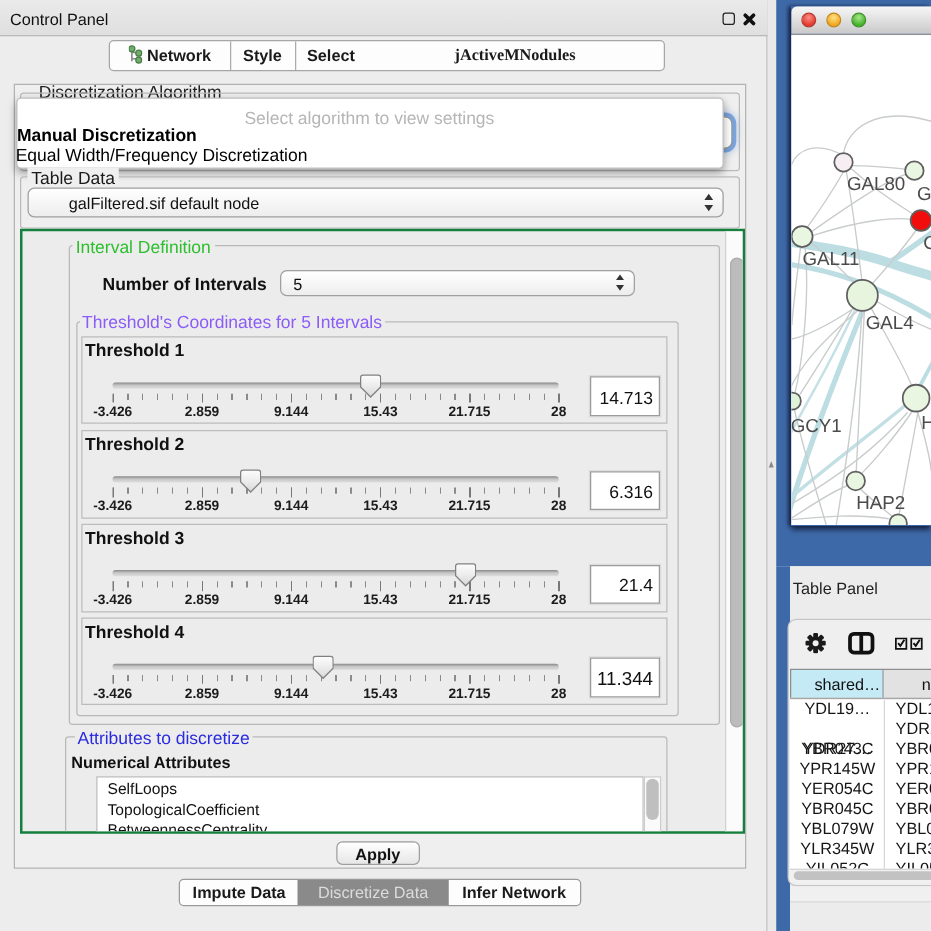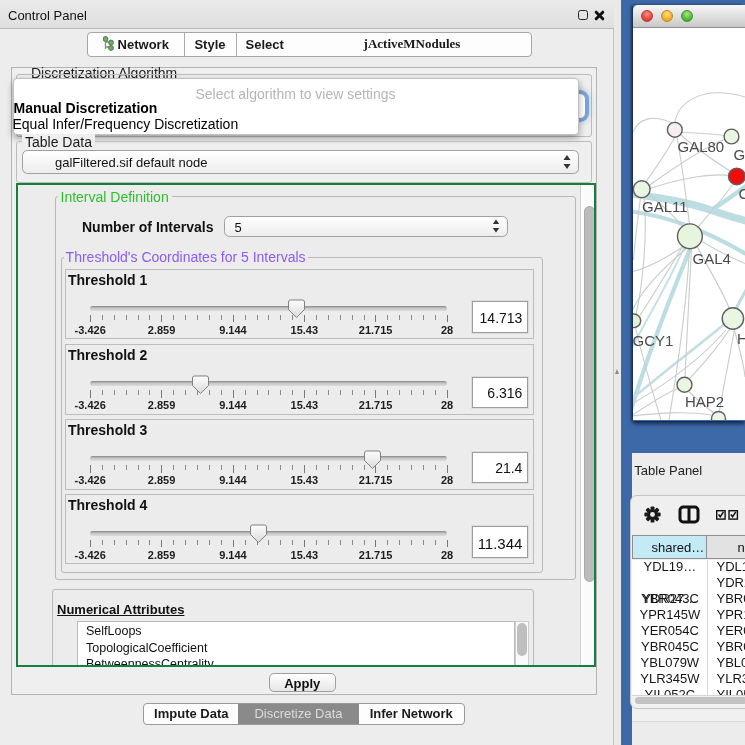--- a/index.html
+++ b/index.html
@@ -35,21 +35,21 @@
 
 <div class="abs" style="left:11px;top:67px;width:586px;height:628px;border:1px solid #b3b3b3;background:#efefef;"></div>
 
 <div class="abs ctext" style="left:31px;top:65px;font-size:14px;color:#222;">Discretization Algorithm</div>
 <div class="abs" style="left:16px;top:73.5px;width:576px;height:63px;border:1px solid #bbb;border-radius:3px;"></div>
 <div class="abs" style="left:22px;top:92.5px;width:564px;height:26.5px;background:#fff;border:1px solid #999;border-radius:5px;box-shadow:0 0 0 3px rgba(100,150,215,0.8),0 0 6px 4px rgba(100,150,215,0.35);border-radius:6px;"></div>
 
 <div class="abs" style="left:13px;top:77.9px;width:565.6px;height:57.2px;background:#fff;border:1px solid #c0c0c0;border-radius:4px;box-shadow:0 3px 7px rgba(0,0,0,0.35);"></div>
 <div class="abs ctext" style="left:13px;top:86px;width:565px;text-align:center;font-size:14px;color:#b5b5b5;">Select algorithm to view settings</div>
 <div class="abs ctext" style="left:13.5px;top:100.4px;font-size:14px;font-weight:bold;color:#000;">Manual Discretization</div>
-<div class="abs ctext" style="left:12.5px;top:116.2px;font-size:14px;color:#000;">Equal Infer/Frequency Discretization</div>
+<div class="abs ctext" style="left:12.5px;top:116.2px;font-size:14px;color:#000;">Equal Width/Frequency Discretization</div>
 
 <div class="abs" style="left:16px;top:140.5px;width:576px;height:42.5px;border:1px solid #bbb;border-radius:3px;"></div>
 <div class="abs ctext" style="left:22px;top:133.8px;font-size:14px;color:#1a1a1a;background:#efefef;padding:0 3px;">Table Data</div>
 <div class="abs" style="left:22px;top:150px;width:557px;height:23.5px;background:linear-gradient(#ffffff,#ededed);border:1px solid #a0a0a0;border-radius:5.5px;"></div>
 <div class="abs ctext" style="left:55px;top:154.8px;font-size:13px;color:#111;">galFiltered.sif default node</div>
 <svg class="abs" style="left:561px;top:153px;" width="12" height="18" viewBox="0 0 12 18">
     <path d="M6 2 L9.5 7 H2.5 Z" fill="#333"></path>
     <path d="M6 16 L2.5 11 H9.5 Z" fill="#333"></path>
   </svg>
 
@@ -152,21 +152,22 @@
             <stop offset="0" stop-color="#fdfdfd"></stop>
             <stop offset="0.5" stop-color="#ececec"></stop>
             <stop offset="1" stop-color="#d8d8d8"></stop>
           </linearGradient>
         </defs>
         <path d="M2.5 1 h12 q2 0 2 2 v7.5 L8.5 18.6 L0.5 10.5 V3 q0 -2 2 -2 Z" fill="url(#tg308_8)" stroke="#808080" stroke-width="1"></path>
       </svg>
 <div class="abs" style="left:454px;top:341.3px;width:55.5px;height:31.5px;background:#fff;border:1px solid #9c9c9c;box-shadow:0 0 0 1px #dcdcdc;"></div>
 <div class="abs ctext" style="left:454px;top:350.0px;width:50.4px;text-align:right;font-size:15px;color:#111;">11.344</div>
 <div class="abs" style="left:34.3px;top:404px;width:482px;height:90px;border:1px solid #b9b9b9;border-radius:3px;"></div>
-<div class="abs ctext" style="left:39px;top:416.5px;font-size:13px;font-weight:bold;color:#111;text-decoration:underline;">Numerical Attributes</div>
+<div class="abs ctext" style="left:42px;top:396.8px;font-size:14px;color:#2a2ae0;background:#ececec;padding:0 2px;">Attributes to discretize</div>
+<div class="abs ctext" style="left:39px;top:416.5px;font-size:13px;font-weight:bold;color:#111;">Numerical Attributes</div>
 <div class="abs" style="left:59px;top:436px;width:438px;height:60px;background:#fff;border:1px solid #bbb;"></div>
 <div class="abs ctext" style="left:68px;top:438.9px;font-size:12.5px;color:#111;">SelfLoops</div>
 <div class="abs ctext" style="left:68px;top:455.5px;font-size:12.5px;color:#111;">TopologicalCoefficient</div>
 <div class="abs ctext" style="left:68px;top:471.9px;font-size:12.5px;color:#111;">BetweennessCentrality</div>
 <div class="abs" style="left:497px;top:436px;width:13.5px;height:60px;background:#fafafa;border:1px solid #ccc;"></div>
 <div class="abs" style="left:499px;top:437.5px;width:10px;height:33px;background:#bfbfbf;border-radius:5px;"></div>
 </div>
 
 <div class="abs" style="left:562px;top:0;width:17px;height:482px;background:#fbfbfb;border-left:1px solid #d0d0d0;"></div>
 <div class="abs" style="left:565.5px;top:21px;width:11px;height:376px;background:#bcbcbc;border:1px solid #aaa;border-radius:6px;"></div>

